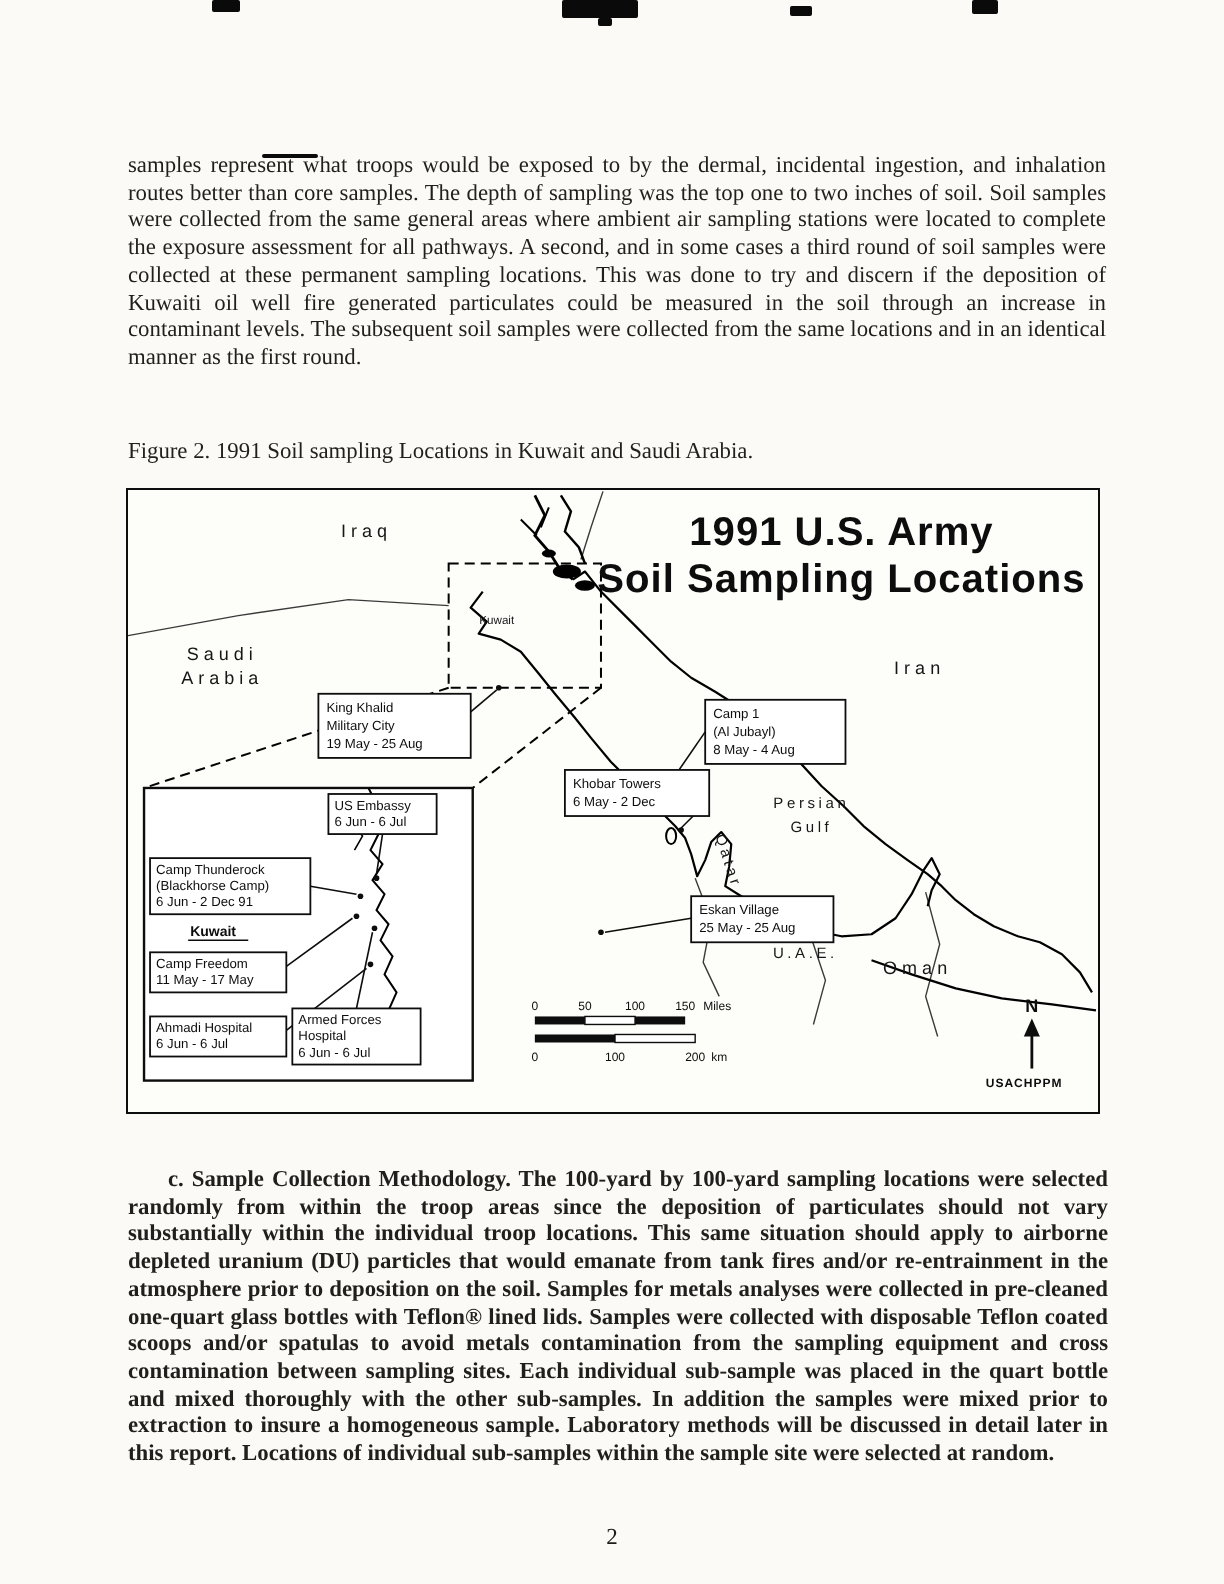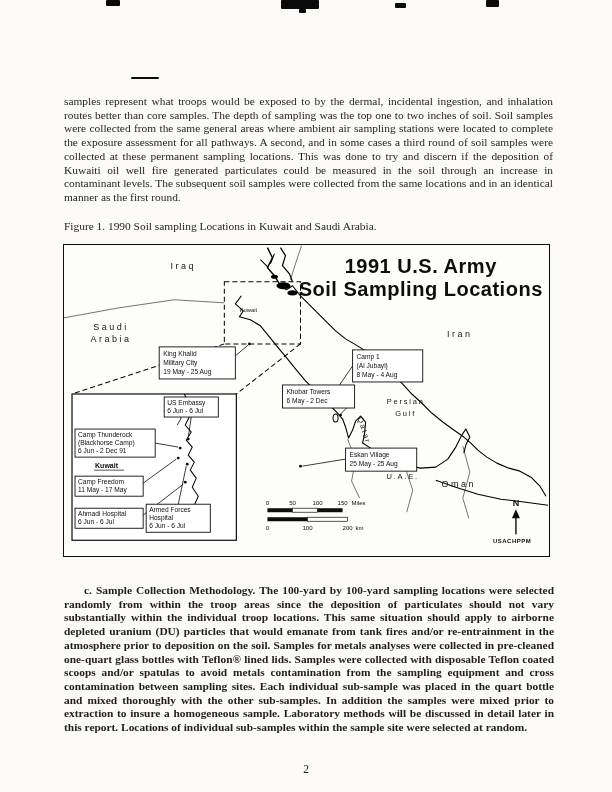--- a/index.html
+++ b/index.html
@@ -13,21 +13,21 @@
   }
   .page { position:absolute; inset:0; }
   .artifact { position:absolute; background:#0a0a0a; border-radius:1px; }
   .para {
     position:absolute;
     font-size:11.4px;
     line-height:13.7px;
     text-align:justify;
     color:#201f1d;
   }
-  .intro { left:64px; top:95px; width:489px; }
+  .intro { left:64px; top:77px; width:489px; }
   .caption { position:absolute; left:64px; top:220px; font-size:11.4px; color:#201f1d; }
   .methodology { left:64px; top:584px; width:490px; text-indent:20px;font-weight:bold; }
   .page-number { position:absolute; top:763px; left:0; width:100%; text-align:center; font-size:11.5px; }
   .map-frame {
     position:absolute; left:63px; top:244px; width:487px; height:313px;
     border:1.5px solid #0d0d0d; background:#fdfdfa;
   }
   .map-frame svg { width:100%; height:100%; display:block; }
 
   
@@ -50,21 +50,21 @@
 
   <div class="artifact" style="left:106px;top:0;width:14px;height:6px;"></div>
   <div class="artifact" style="left:281px;top:0;width:38px;height:9px;"></div>
   <div class="artifact" style="left:299px;top:9px;width:7px;height:4px;"></div>
   <div class="artifact" style="left:395px;top:3px;width:11px;height:5px;"></div>
   <div class="artifact" style="left:486px;top:0;width:13px;height:7px;"></div>
   <div class="artifact" style="left:131px;top:77px;width:28px;height:1.5px;"></div>
 
   <p class="para intro">samples represent what troops would be exposed to by the dermal, incidental ingestion, and inhalation routes better than core samples.  The depth of sampling was the top one to two inches of soil.  Soil samples were collected from the same general areas where ambient air sampling stations were located to complete the exposure assessment for all pathways.  A second, and in some cases a third round of soil samples were collected at these permanent sampling locations.  This was done to try and discern if the deposition of Kuwaiti oil well fire generated particulates could be measured in the soil through an increase in contaminant levels.  The subsequent soil samples were collected from the same locations and in an identical manner as the first round.</p>
 
-  <p class="caption">Figure 1.  1990 Soil sampling Locations in Kuwait and Saudi Arabia.</p>
+  <p class="caption">Figure 2.  1991 Soil sampling Locations in Kuwait and Saudi Arabia.</p>
 
   <figure class="map-frame">
     <svg viewBox="0 0 484 309">
 
       <g stroke="#3a3a3a" stroke-width="0.7" fill="none">
         <path d="M0,72 L55,62 L110,54 L160,57"></path>
         <path d="M237,0 L231,18 L226,34"></path>
         <path d="M283,193 L291,214 L287,235 L295,252"></path>
         <path d="M340,220 L348,244 L342,266"></path>
         <path d="M398,200 L405,226 L398,252 L404,272"></path>

